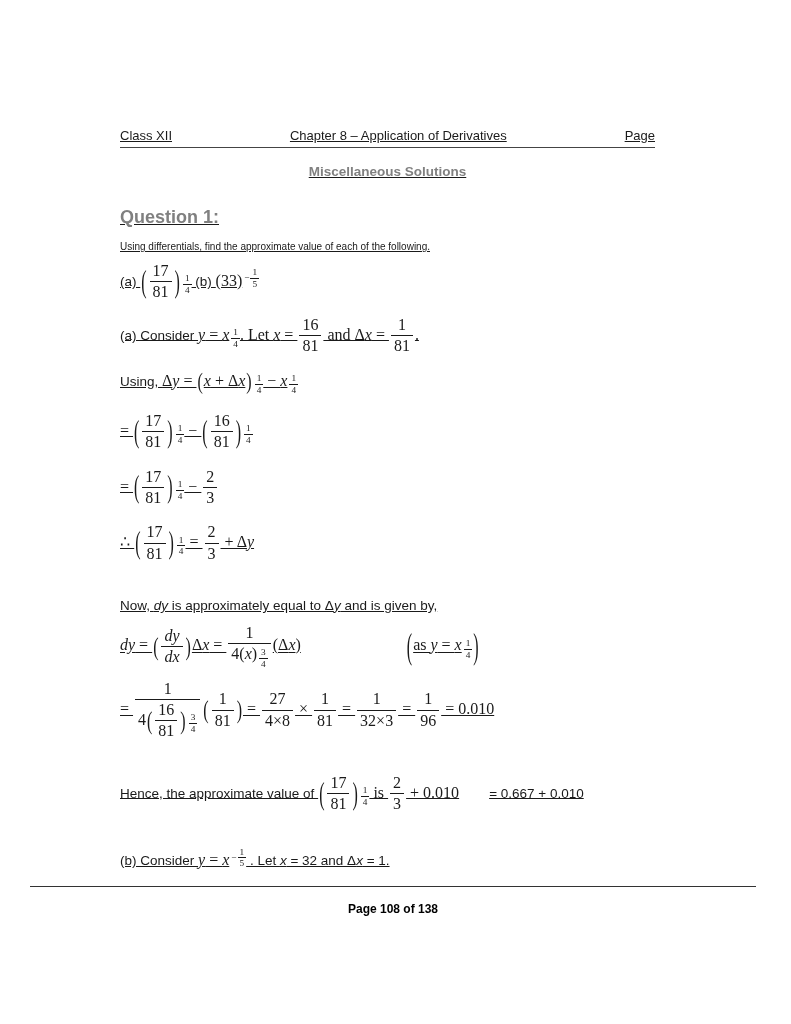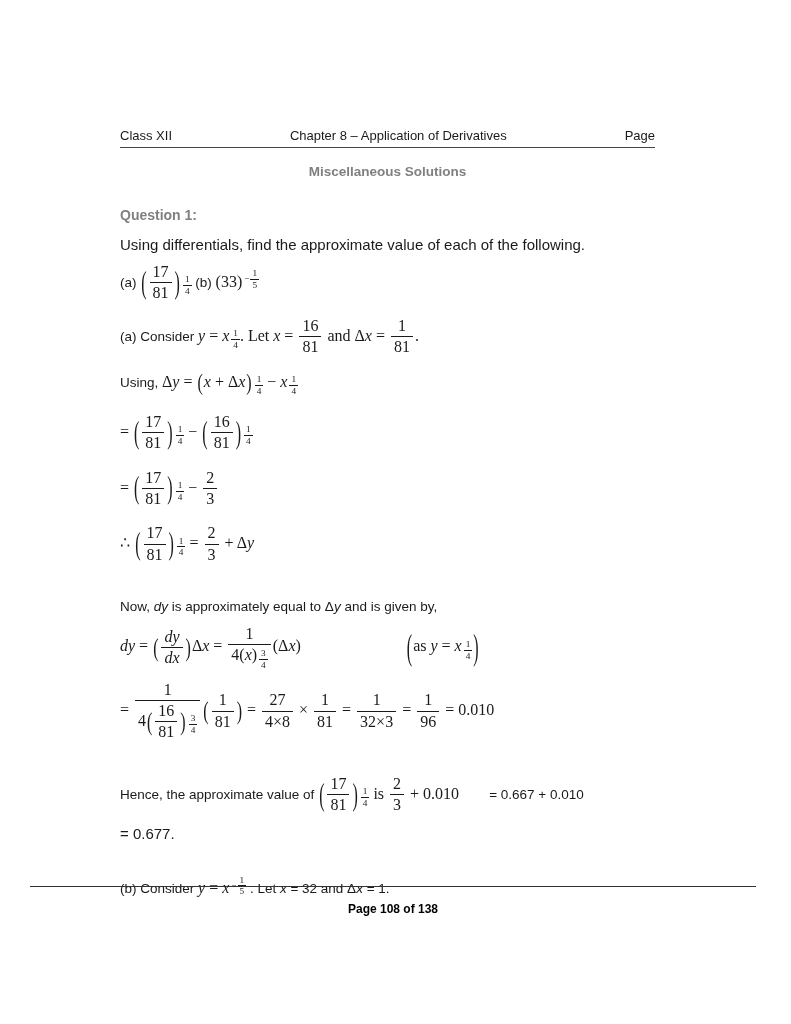--- a/index.html
+++ b/index.html
@@ -5,26 +5,27 @@
   html,body{margin:0;padding:0;background:#ffffff;}
   .page{
     position:relative;
     width:786px;height:1024px;
     background:var(--page_bg,#ffffff);
     box-sizing:border-box;
     padding:128px 131px 16px 120px;
     font-family:"Liberation Sans",sans-serif;
     color:var(--text,#1a1a1a);
     overflow:hidden;
+    text-decoration:underline;
   }
   .doc-header{display:flex;justify-content:space-between;align-items:baseline;font-size:13px;}
   .rule{border:none;border-top:1px solid #444;margin:4px 0 0;}
   .doc-title{text-align:center;color:var(--heading_gray,#808080);font-size:13.5px;font-weight:bold;margin:16px 0 0;}
-  .q-heading{color:var(--heading_gray,#808080);font-size:14px;font-weight:bold;margin:28px 0 1px;}
-  .body-text{font-size:15px;margin:13px 0 0;}
+  .q-heading{color:var(--heading_gray,#808080);font-size:18px;font-weight:bold;margin:28px 0 1px;}
+  .body-text{font-size:10px;margin:13px 0 0;}
   .math-line{font-family:"Liberation Serif",serif;font-size:16px;margin:14px 0 0;}
   .mt-sans{font-family:"Liberation Sans",sans-serif;font-size:13.5px;}
   .mt-sans.it{font-style:italic;}
   .mt-rm{font-family:"Liberation Serif",serif;}
   .mt-it{font-family:"Liberation Serif",serif;font-style:italic;}
   .msp{display:inline-block;height:1px;}
   .bigp{display:inline-block;vertical-align:middle;transform:scaleY(2);transform-origin:center;padding:0 1px;}
   .frac{display:inline-flex;align-items:center;vertical-align:middle;margin:0 2px;}
   .fstack{display:inline-block;text-align:center;}
   .fnum{display:block;border-bottom:1px solid currentColor;padding:0 3px 1px;line-height:1.15;}
@@ -231,21 +232,20 @@
           <span class="fstack">
             <span class="fnum">1</span>
             <span class="fden">4</span>
           </span>
         </span><span class="mt-rm"> is </span><span class="frac">
           <span class="fstack">
             <span class="fnum">2</span>
             <span class="fden">3</span>
           </span>
         </span><span class="mt-rm"> + 0.010</span><span class="msp" style="width: 30px;"></span><span class="mt-sans">= 0.667 + 0.010</span></div>
-    <p class="body-text m-t10">= 0.677.</p>
 
     <div class="math-line m-t18"><span class="mt-sans">(b) Consider </span><span class="mt-it">y</span><span class="mt-rm"> = </span><span class="mt-it">x</span><span class="supfrac">
           <span class="fneg">−</span>
           <span class="fstack">
             <span class="fnum">1</span>
             <span class="fden">5</span>
           </span>
         </span><span class="mt-sans"> . Let </span><span class="mt-sans it">x</span><span class="mt-sans"> = 32 and Δ</span><span class="mt-sans it">x</span><span class="mt-sans"> = 1.</span></div>
   </main>
 

